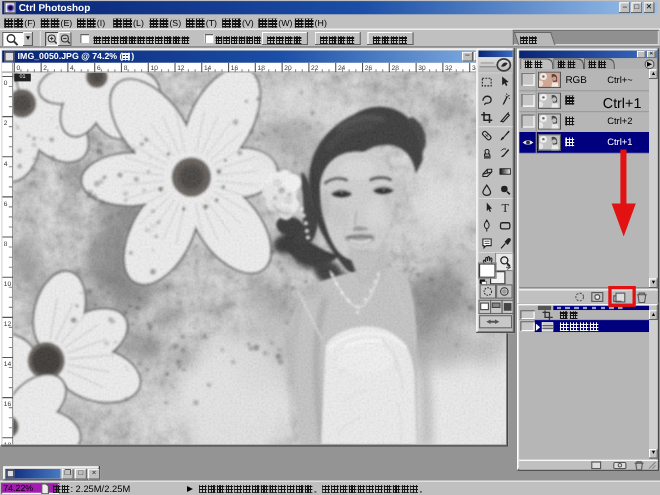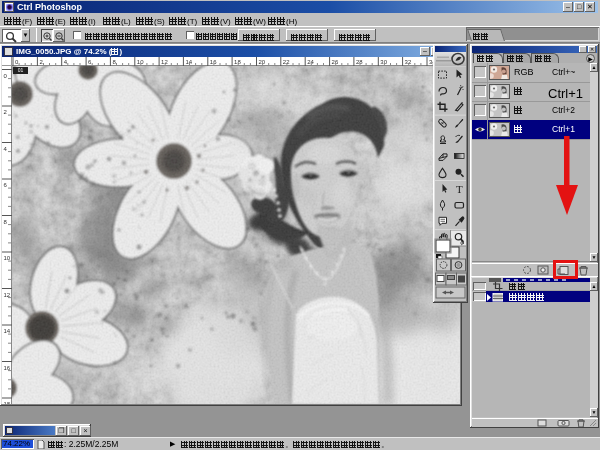--- a/index.html
+++ b/index.html
@@ -889,18 +889,18 @@
     <path d="M16 55 L38 55 L27 85 Z" fill="#e31212"></path>
     <rect x="14.5" y="131.5" width="22" height="16" fill="none" stroke="#e31212" stroke-width="3"></rect>
   </svg>
 <div class="a rb" style="left:3px;top:424px;width:88px;height:13px;background:#c0c0c0"></div>
 <div class="a" style="left:5px;top:426px;width:50px;height:9px;background:linear-gradient(90deg,#0a2474,#4a7ac4)"></div>
 <div class="a" style="left:6px;top:427px;width:7px;height:7px;background:#ddd;border:1px solid #334"></div>
 <div class="a rb2" style="left:56px;top:426px;width:11px;height:10px;font-size:7px;line-height:9px;text-align:center;color:#222">❐</div>
 <div class="a rb2" style="left:68px;top:426px;width:11px;height:10px;font-size:7px;line-height:9px;text-align:center;color:#222">□</div>
 <div class="a rb2" style="left:80px;top:426px;width:11px;height:10px;font-size:7px;line-height:9px;text-align:center;color:#222">×</div>
 <div class="a" style="left:0px;top:437px;width:600px;height:13px;background:#c0c0c0;border-top:1px solid #e8e8e8"></div>
-<div class="a sk" style="left:1px;top:439px;width:33px;height:10px;background:#1d4ed8;font-size:8px;line-height:10px;padding-left:2px">74.22%</div>
+<div class="a sk" style="left:1px;top:439px;width:53px;height:10px;background:#a21caf;font-size:8px;line-height:10px;padding-left:2px">74.22%</div>
 <svg class="a" style="left:37px;top:440px" width="8" height="9">
     <path d="M1 0 h4 l2 2 v7 h-6 Z" fill="#eee" stroke="#555"></path>
   </svg>
 <div class="a" style="left:48px;top:439px;font-size:8.5px;line-height:11px"><b class="cjs"></b><b class="cjs"></b>: 2.25M/2.25M</div>
 <div class="a" style="left:170px;top:440px;font-size:7px">▶</div>
 <div class="a" style="left:181px;top:440px;font-size:8px;line-height:9px"><b class="cjs"></b><b class="cjs"></b><b class="cjs"></b><b class="cjs"></b><b class="cjs"></b><b class="cjs"></b><b class="cjs"></b><b class="cjs"></b><b class="cjs"></b><b class="cjs"></b><b class="cjs"></b><b class="cjs"></b><b class="cjs"></b><span>。</span><b class="cjs"></b><b class="cjs"></b><b class="cjs"></b><b class="cjs"></b><b class="cjs"></b><b class="cjs"></b><b class="cjs"></b><b class="cjs"></b><b class="cjs"></b><b class="cjs"></b><b class="cjs"></b><span>。</span></div>
 </body></html>

